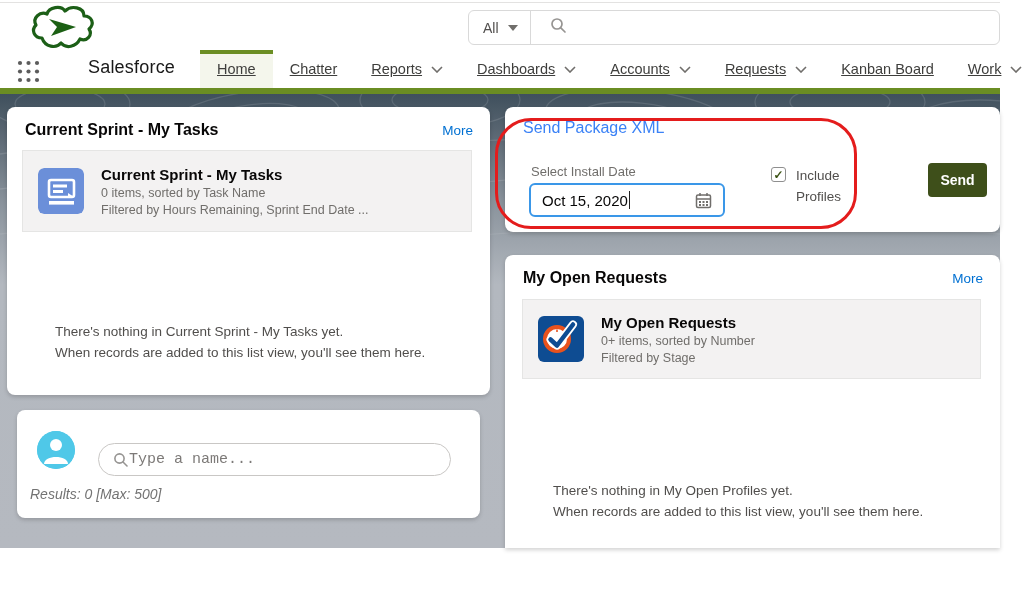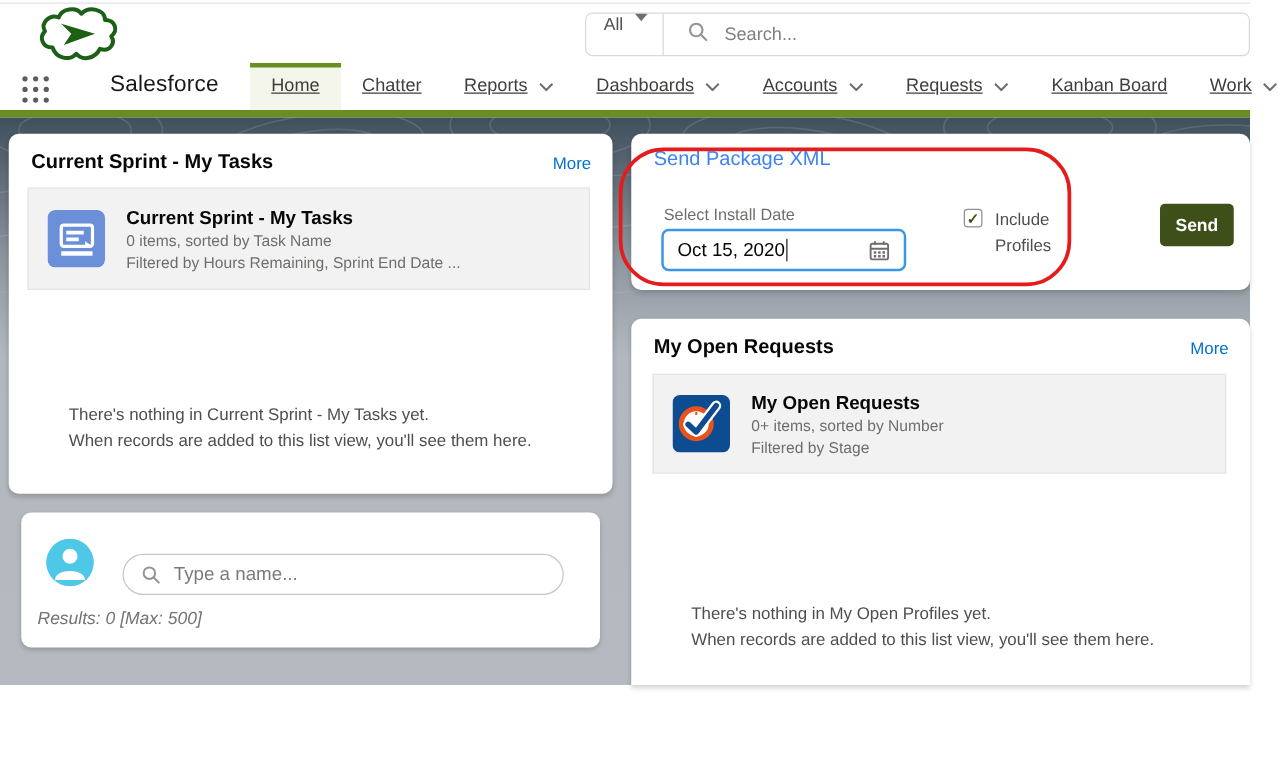--- a/index.html
+++ b/index.html
@@ -3,21 +3,21 @@
 <meta charset="utf-8">
 <style>
   * { margin:0; padding:0; box-sizing:border-box; }
   body { background:#ffffff; font-family:"Liberation Sans", sans-serif; width:1022px; height:616px; position:relative; overflow:hidden; }
   .app { position:absolute; left:0; top:0; width:1000px; height:548px; background:#fff; }
 
   
   .topline { position:absolute; left:0; top:2px; width:1000px; height:1px; background:#e3e2e1; }
   .logo { position:absolute; left:28px; top:3px; }
   .searchbox { position:absolute; left:468px; top:10px; width:532px; height:35px; border:1px solid #d9d9d9; border-radius:6px; display:flex; align-items:center; background:#fff; }
-  .scope { display:flex; padding:0 12px 0 14px; height:100%; cursor:pointer; }
+  .scope { display:flex; align-items:center; padding:0 12px 0 14px; height:100%; cursor:pointer; }
   .scope-label { font-size:14px; color:#514f4d; }
   .caret-down { width:0; height:0; border-left:5px solid transparent; border-right:5px solid transparent; border-top:6px solid #706e6b; margin-left:9px; }
   .scope-divider { width:1px; height:100%; background:#d9d9d9; }
   .search-mag { margin-left:19px; flex:0 0 auto; }
   .search-input { border:none; outline:none; flex:1; font-size:14.5px; color:#3e3e3c; margin-left:13px; font-family:"Liberation Sans",sans-serif; background:transparent; }
   .search-input::placeholder { color:#847e7a; opacity:1; }
 
   
   .nav { position:absolute; left:0; top:50px; width:1000px; height:38px; background:#fff; }
   .waffle { position:absolute; left:16px; top:9px; cursor:pointer; }
@@ -45,21 +45,21 @@
 
   
   .card-sprint { left:7px; top:107px; width:483px; height:288px; }
   .card-sprint .banner { left:15px; top:43px; width:450px; height:82px; }
   .card-sprint .empty { top:214px; }
 
   
   .card-lookup { left:17px; top:410px; width:463px; height:108px; }
   .avatar { position:absolute; left:20px; top:21px; width:38px; height:38px; border-radius:50%; background:#4fc8e8; overflow:hidden; }
   .name-box { position:absolute; left:81px; top:33px; width:353px; height:33px; border:1px solid #c9c7c5; border-radius:17px; display:flex; align-items:center; padding-left:14px; background:#fff; }
-  .name-input { border:none; outline:none; flex:1; font-size:15px; margin-left:10px; color:#3e3e3c; font-family:Liberation Sans, sans-serif; background:transparent; }
+  .name-input { border:none; outline:none; flex:1; font-size:15px; margin-left:0; color:#3e3e3c; font-family:Liberation Mono, monospace; background:transparent; }
   .name-input::placeholder { color:#7d7a78; opacity:1; }
   .results { position:absolute; left:13px; top:76px; font-size:14px; color:#737373;font-style:italic; }
 
   
   .card-send { left:505px; top:107px; width:495px; height:125px; }
   .send-title { position:absolute; left:18px; top:12px; font-size:16px; color:#3b82f6;text-align:center; }
   .date-label { position:absolute; left:26px; top:57px; font-size:13px; color:#706e6b; }
   .date-input { position:absolute; left:24px; top:76px; width:196px; height:34px; border:2px solid #3a97e8; border-radius:6px; background:#fff; display:flex; align-items:center; padding:0 11px; cursor:text; }
   .date-value { font-size:15px; color:#080707; }
   .text-cursor { width:1px; height:18px; background:#222; margin-left:1px; }
@@ -94,21 +94,20 @@
       <span class="scope-label">All</span>
       <span class="caret-down"></span>
     </div>
     <div class="scope-divider"></div>
     <span class="search-mag">
       <svg width="17" height="17" viewBox="0 0 17 17">
           <circle cx="7" cy="7" r="5" fill="none" stroke="#969492" stroke-width="1.7"></circle>
           <line x1="10.8" y1="10.8" x2="15" y2="15" stroke="#969492" stroke-width="1.7" stroke-linecap="round"></line>
         </svg>
     </span>
-    <input class="search-input" placeholder="Search..." style="">
   </div>
 
   <div class="nav">
     <span class="waffle">
       <svg width="25" height="25" viewBox="0 0 25 25">
         <g fill="#5c5c5c">
           <circle cx="4" cy="4" r="2.1"></circle>
             <circle cx="12.5" cy="4" r="2.1"></circle>
             <circle cx="21" cy="4" r="2.1"></circle>
           <circle cx="4" cy="12.5" r="2.1"></circle>

